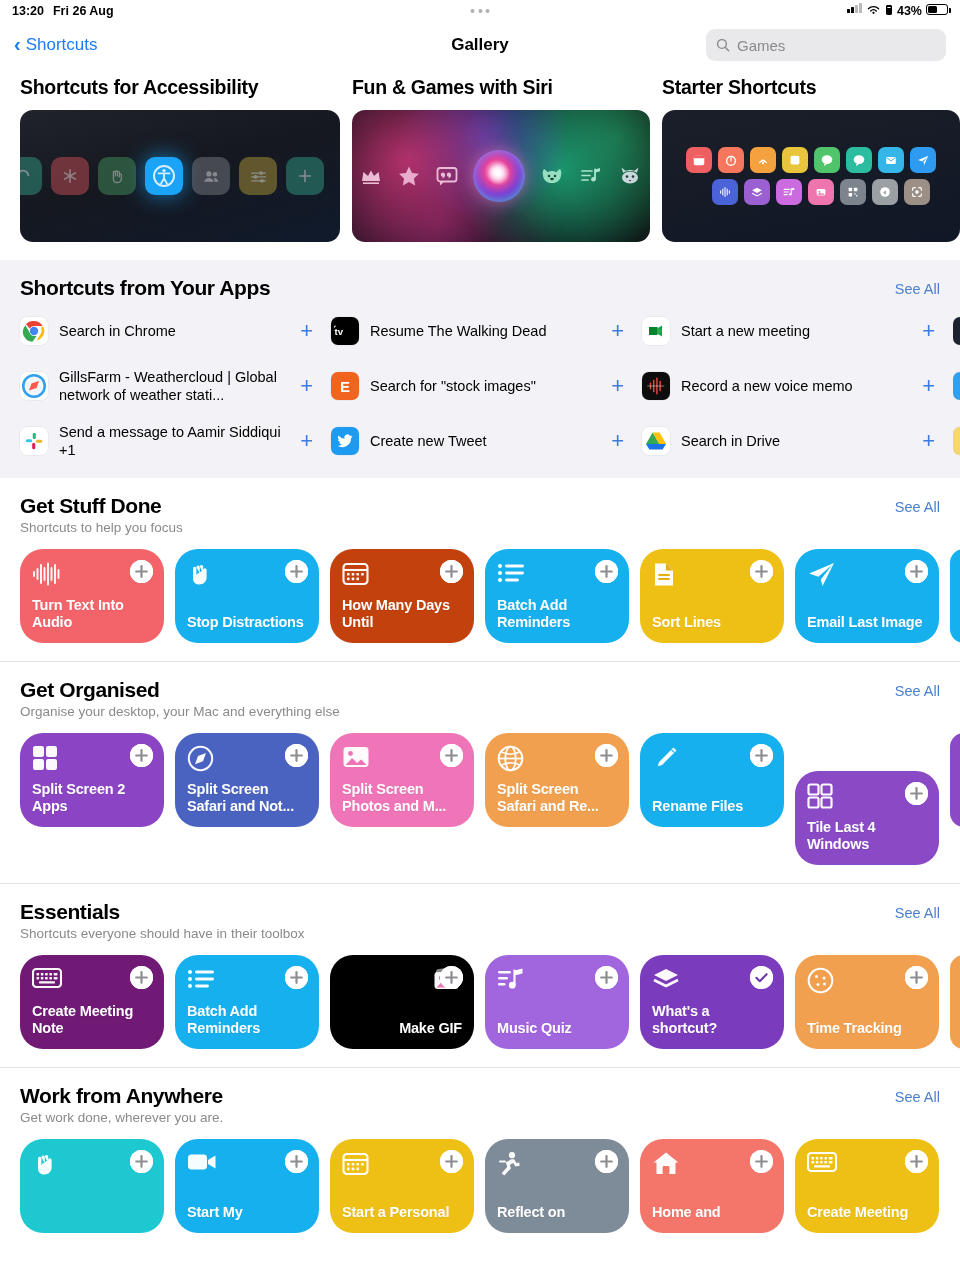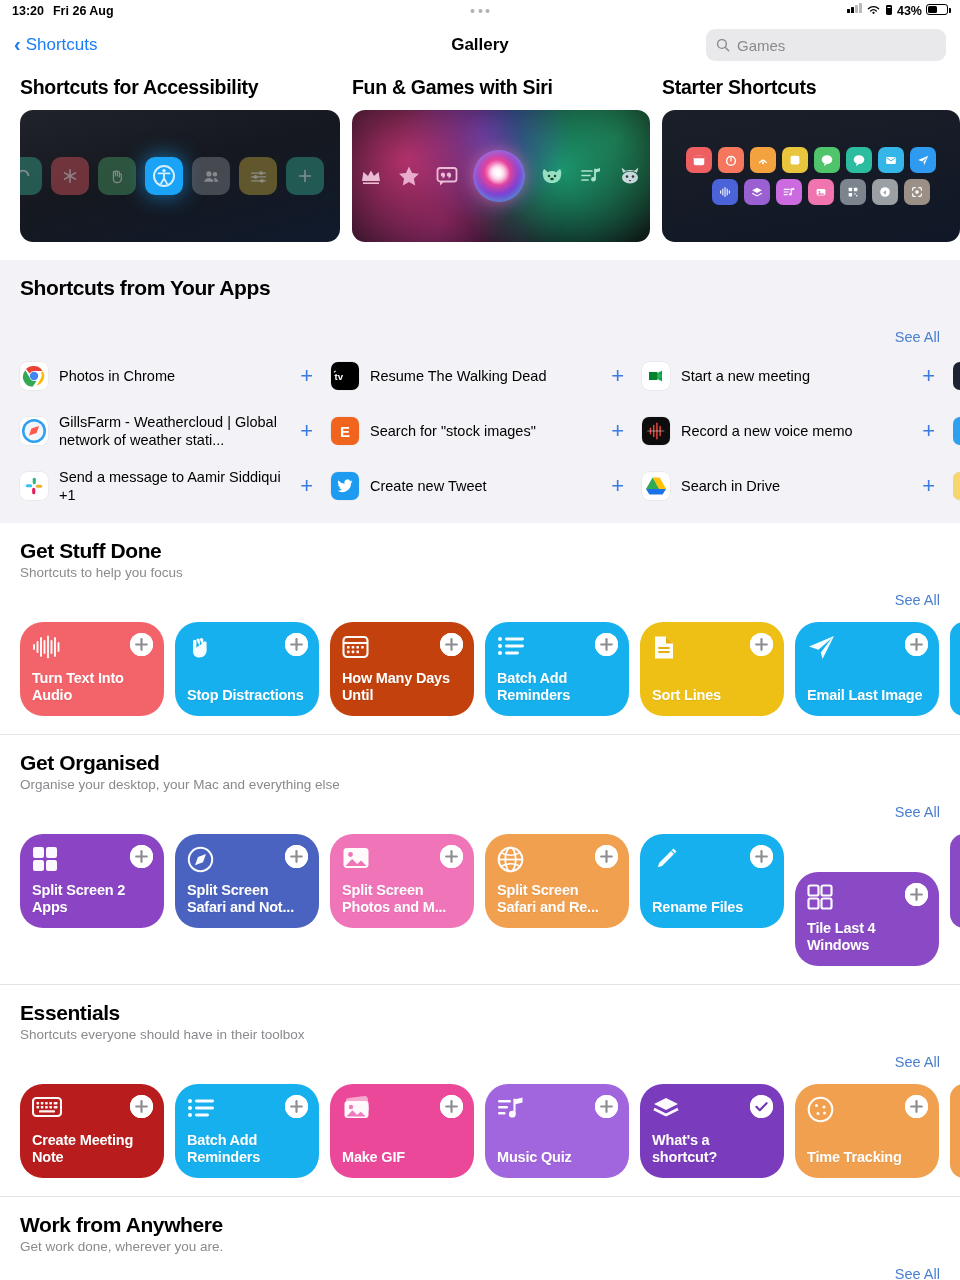--- a/index.html
+++ b/index.html
@@ -97,21 +97,21 @@
   .start-row{ display:flex; gap:6px;}
   .start-tile{ width:26px; height:26px; border-radius:7px; display:flex;
     align-items:center; justify-content:center; color:#fff;}
   .start-tile svg{ width:14px; height:14px;}
 
   
   .apps-section{ background:#f2f2f7; margin-top:18px; padding:16px 20px 18px 20px; }
   .sec-head{ display:flex; align-items:flex-start; }
   .sec-title{ font-size:21px; font-weight:700; letter-spacing:-.4px; }
   .sec-sub{ font-size:13.5px; color:#8a8a8e; margin-top:2px;}
-  .see-all{ margin-left:auto; color:#4a7fd0; font-size:14.5px; cursor:pointer; padding-top:5px;margin-top:48px;}
+  .see-all{ margin-left:auto; color:#4a7fd0; font-size:14.5px; cursor:pointer; padding-top:5px;}
   .apps-grid{ display:flex; margin-top:12px; }
   .apps-col{ flex:0 0 311px; display:flex; flex-direction:column; gap:17px;}
   .apps-col.cut{ flex:0 0 40px; overflow:hidden;}
   .app-row{ display:flex; align-items:center; gap:11px; height:38px; cursor:pointer;}
   .app-icon{ width:28px; height:28px; border-radius:7px; flex:0 0 auto; overflow:hidden;
     display:flex; align-items:center; justify-content:center; font-size:15px; font-weight:700; color:#fff;
     background:#fff; box-shadow:0 0 0 .5px rgba(0,0,0,.07);}
   .app-label{ font-size:14.5px; line-height:1.25; color:#000; flex:1 1 auto; padding-right:8px;}
   .app-plus{ margin-left:auto; color:#3b7ae0; font-size:22px; font-weight:300; line-height:1;
     cursor:pointer; padding-right:18px;}
@@ -429,21 +429,21 @@
         <div class="app-row">
           <span class="app-icon">
             <svg width="24" height="24" viewBox="0 0 24 24">
                 <circle cx="12" cy="12" r="11" fill="#fff"></circle>
                 <path d="M12 2a10 10 0 018.6 4.9H12a5.1 5.1 0 00-4.5 2.6L4 5.1A10 10 0 0112 2z" fill="#ea4335"></path>
                 <path d="M21 7a10 10 0 01-6.3 14.6l4.2-7.3A5.1 5.1 0 0019 9z" fill="#fbbc05"></path>
                 <path d="M3.4 6.2l4.2 7.3A5.1 5.1 0 0012 17h2.5l-4 5.8A10 10 0 013.4 6.2z" fill="#34a853"></path>
                 <circle cx="12" cy="12" r="4.2" fill="#4285f4"></circle>
               </svg>
           </span>
-          <span class="app-label">Photos in Chrome</span>
+          <span class="app-label">Search in Chrome</span>
           <span class="app-plus">+</span>
         </div>
         <div class="app-row">
           <span class="app-icon">
             <svg width="26" height="26" viewBox="0 0 26 26">
                 <circle cx="13" cy="13" r="12" fill="#2f9ff0"></circle>
                 <circle cx="13" cy="13" r="9.5" fill="#f2f6fa"></circle>
                 <path d="M18 8l-2.4 7L8 17.5l2.4-7z" fill="#ff5a4d"></path>
                 <path d="M13 13l2.6-5-2.6 5z" fill="#fff"></path>
               </svg>
@@ -813,21 +813,21 @@
       </div>
       <div class="cardsec">
         <div class="sec-head">
           <div>
             <div class="sec-title">Essentials</div>
             <div class="sec-sub">Shortcuts everyone should have in their toolbox</div>
           </div>
           <div class="see-all">See All</div>
         </div>
         <div class="cards">
-          <div class="card" style="background: #b91c1c;">
+          <div class="card" style="background: #701a75;">
             <span class="card-ic"><svg width="30" height="22" viewBox="0 0 30 22">
                 <rect x="1" y="2" width="28" height="18" rx="3.2" stroke="#fff" stroke-width="2.1" fill="none"></rect>
                 <g fill="#fff">
                   <rect x="4.5" y="6" width="2.6" height="2.4" rx=".6"></rect>
                   <rect x="8.8" y="6" width="2.6" height="2.4" rx=".6"></rect>
                   <rect x="13.1" y="6" width="2.6" height="2.4" rx=".6"></rect>
                   <rect x="17.4" y="6" width="2.6" height="2.4" rx=".6"></rect>
                   <rect x="21.7" y="6" width="3.8" height="2.4" rx=".6"></rect>
                   <rect x="4.5" y="10" width="2.6" height="2.4" rx=".6"></rect>
                   <rect x="8.8" y="10" width="2.6" height="2.4" rx=".6"></rect>
@@ -863,21 +863,21 @@
               <svg width="23" height="23" viewBox="0 0 23 23">
                 <circle cx="11.5" cy="11.5" r="11.5" fill="#fff"></circle>
                 <g stroke="#8d8d92" stroke-width="2.2" stroke-linecap="round">
                   <line x1="11.5" y1="6.2" x2="11.5" y2="16.8"></line>
                   <line x1="6.2" y1="11.5" x2="16.8" y2="11.5"></line>
                 </g>
               </svg>
             </span>
             <div class="card-label">Batch Add Reminders</div>
           </div>
-          <div class="card" style="background: #ec4899;">
+          <div class="card" style="background: #000000; text-align: right;">
             <span class="card-ic"><svg width="30" height="25" viewBox="0 0 30 25">
                 <rect x="4.5" y="1" width="22" height="16" rx="3" fill="#fff" opacity=".55" transform="rotate(-7 15 9)"></rect>
                 <rect x="2.5" y="5" width="24" height="17" rx="3.2" fill="#fff"></rect>
                 <circle cx="9" cy="11" r="2.2" fill="#ef7cc0"></circle>
                 <path d="M4.5 20.5l6-6.2 4.6 4.6 3.6-3.2 5 4.8z" fill="#ef7cc0"></path>
               </svg></span>
             <span class="card-badge">
               <svg width="23" height="23" viewBox="0 0 23 23">
                 <circle cx="11.5" cy="11.5" r="11.5" fill="#fff"></circle>
                 <g stroke="#8d8d92" stroke-width="2.2" stroke-linecap="round">

